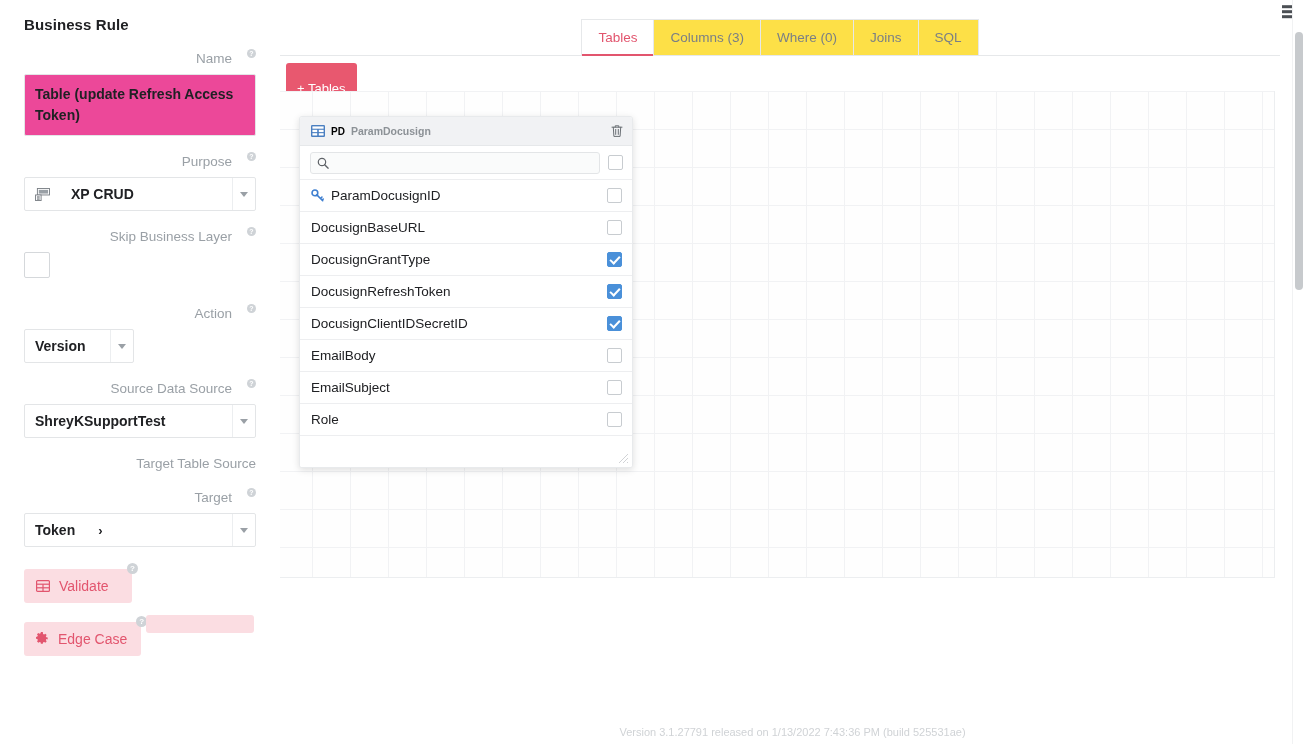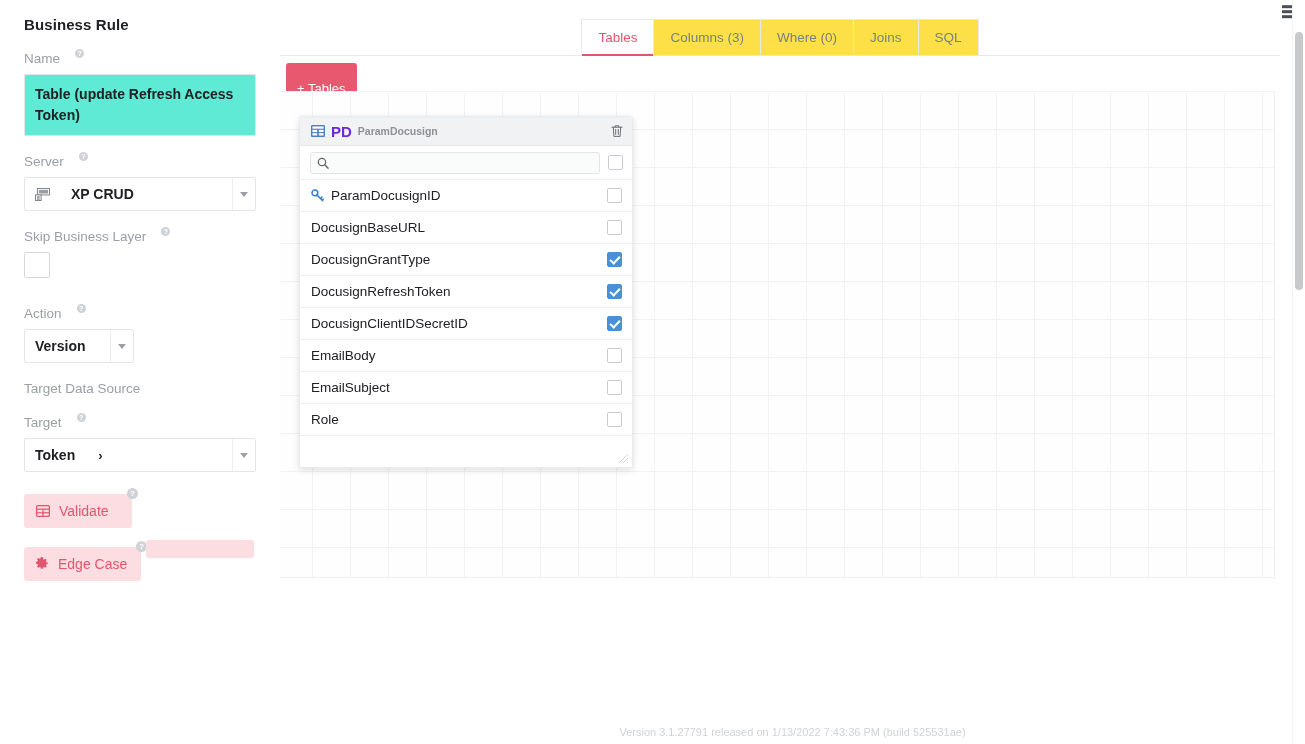--- a/index.html
+++ b/index.html
@@ -21,29 +21,30 @@
   .sidebar-inner { position: absolute; left: 0; top: 0; width: 280px; padding: 16px 24px 0 24px; }
   .panel-title {
     font-size: 15px; font-weight: bold; color: #202124;
     margin-bottom: 18px; letter-spacing: .1px;
   }
   .field { margin-bottom: 18px; }
   .field-label {
     font-size: 13.5px; color: #9aa0a6; font-weight: 400;
     margin-bottom: 7px; display: flex; align-items: flex-start; gap: 15px;
     line-height: 16px;
+    justify-content: flex-end;
   }
   .help-dot {
     display: inline-block; width: 9px; height: 9px; border-radius: 50%;
     background: #cfd3d7; color: #fff; font-size: 7px; line-height: 9px;
     text-align: center; position: relative; top: -2px; font-weight: bold;
     flex: 0 0 auto;
   }
   .text-box {
-    border: 1px solid #e3e5e7; background: #5eead4; border-radius: 2px;
+    border: 1px solid #e3e5e7; background: #ec4899; border-radius: 2px;
     font-size: 14px; color: #202124; font-weight: bold;
     padding: 9px 10px; line-height: 21px; min-height: 38px;
   }
   .name-box { width: 232px; }
   .select {
     position: relative; border: 1px solid #e3e5e7; background: #fff;
     border-radius: 2px; height: 34px; display: flex; align-items: center;
   }
   .select .val {
     flex: 1; padding: 0 8px 0 10px; font-size: 14px; font-weight: bold;
@@ -134,21 +135,21 @@
     position: absolute; left: 19px; top: 25px;
     width: 334px; background: #fff;
     border: 1px solid #e8eaec; border-radius: 3px;
     box-shadow: 0 2px 7px rgba(0,0,0,.13);
     overflow: hidden;
   }
   .card-head {
     height: 29px; background: #f1f2f4; border-bottom: 1px solid #e6e8ea;
     display: flex; align-items: center; padding: 0 9px 0 11px; gap: 6px;
   }
-  .card-head .abbr { font-size: 15px; font-weight: bold; color: #6d28d9; }
+  .card-head .abbr { font-size: 10px; font-weight: bold; color: #000000; }
   .card-head .tname { font-size: 10.5px; font-weight: bold; color: #8c9196; }
   .card-head .spacer { flex: 1; }
   .search-row {
     height: 33px; display: flex; align-items: center; gap: 8px;
     padding: 0 9px 0 10px; background: #fff;
   }
   .search-box {
     flex: 1; height: 22px; border: 1px solid #e3e5e7; border-radius: 3px;
     background: #fafbfb; display: flex; align-items: center; padding: 0 6px;
   }
@@ -202,21 +203,21 @@
         <div class="field-label">
           <span>Name</span>
           <span class="help-dot">?</span>
         </div>
         <div class="text-box name-box">Table (update Refresh Access Token)</div>
       </div>
 
       
       <div class="field">
         <div class="field-label">
-          <span>Server</span>
+          <span>Purpose</span>
           <span class="help-dot">?</span>
         </div>
         <div class="select w-full">
           <div class="val">
             <svg class="crud-icon" viewBox="0 0 16 14">
               <rect x="2.5" y="0.5" width="13" height="7" fill="#fff" stroke="#7a7f85"></rect>
               <rect x="4" y="2" width="10" height="4" fill="#9aa0a6"></rect>
               <rect x="0.5" y="7.5" width="6" height="6" fill="#fff" stroke="#7a7f85"></rect>
               <rect x="2" y="9" width="3" height="1.4" fill="#7a7f85"></rect>
               <rect x="2" y="11.2" width="3" height="1.4" fill="#7a7f85"></rect>
@@ -246,25 +247,37 @@
         </div>
         <div class="select w-sm">
           <div class="val">Version</div>
           <div class="arrow-cell">
             <span class="caret"></span>
           </div>
         </div>
       </div>
 
       
-
-      
       <div class="field">
         <div class="field-label">
-          <span>Target Data Source</span>
+          <span>Source Data Source</span>
+          <span class="help-dot">?</span>
+        </div>
+        <div class="select w-full">
+          <div class="val">ShreyKSupportTest</div>
+          <div class="arrow-cell">
+            <span class="caret"></span>
+          </div>
+        </div>
+      </div>
+
+      
+      <div class="field">
+        <div class="field-label">
+          <span>Target Table Source</span>
         </div>
       </div>
 
       
       <div class="field" style="margin-bottom:22px;">
         <div class="field-label">
           <span>Target</span>
           <span class="help-dot">?</span>
         </div>
         <div class="select w-full">

